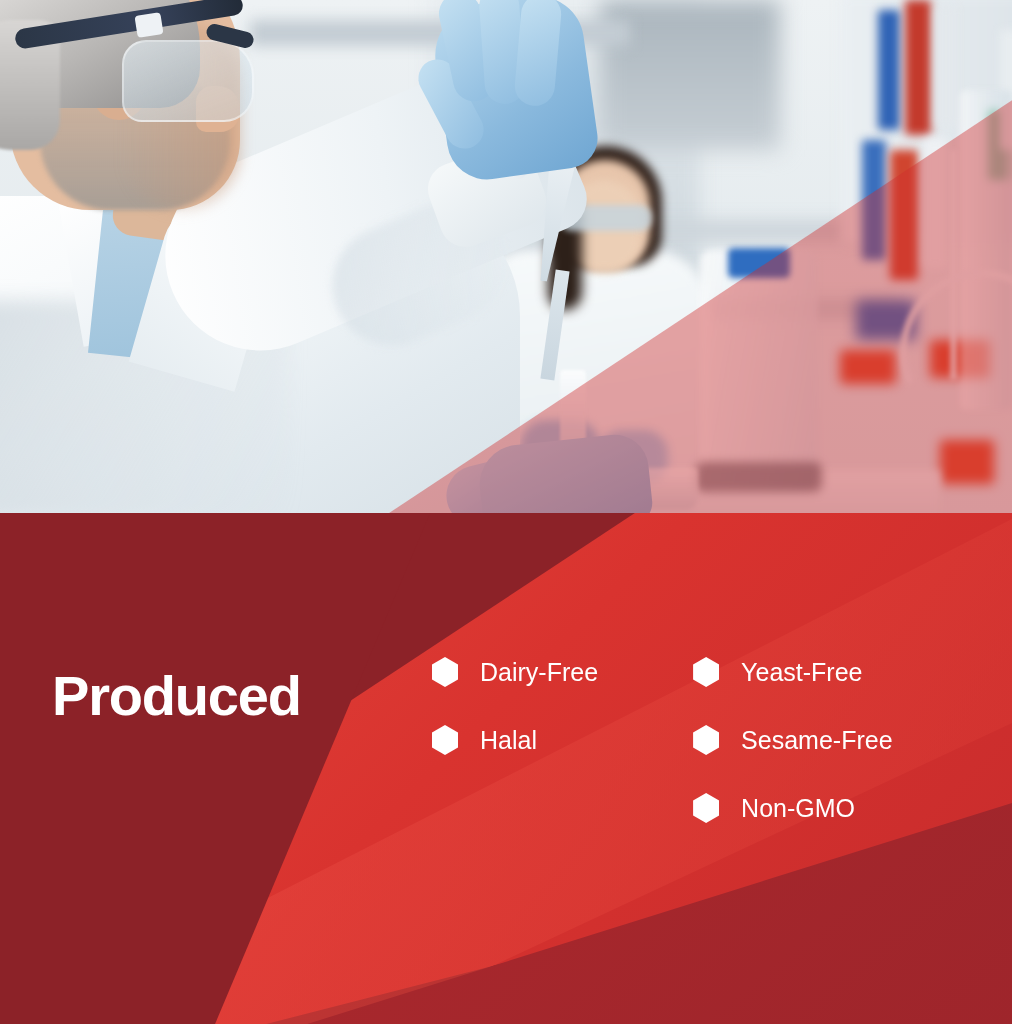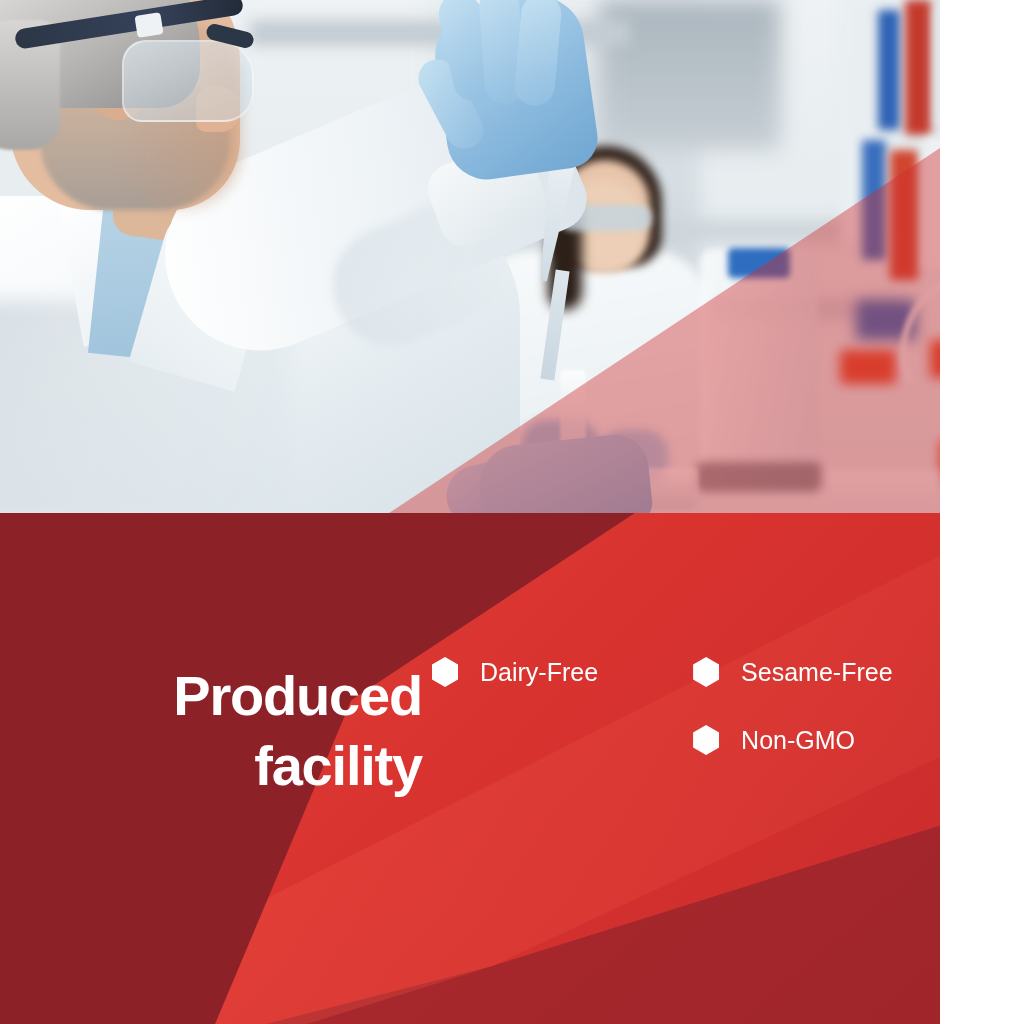--- a/index.html
+++ b/index.html
@@ -1,21 +1,21 @@
 <!DOCTYPE html>
 <html><head>
 <meta charset="utf-8">
 <style>
   html,body{margin:0;padding:0;}
   body{
     width:1024px;height:1024px;overflow:hidden;
     font-family:"Liberation Sans","DejaVu Sans",sans-serif;
     background:#fff;
   }
-  #stage{position:relative;width:940px;height:1024px;overflow:hidden;text-align:right;}
+  #stage{position:relative;width:1012px;height:1024px;overflow:hidden;}
 
   
   .photo{
     position:absolute;left:0;top:0;width:1024px;height:513px;
     overflow:hidden;background:#dfe6ea;
   }
   .ph-layer{position:absolute;}
 
   
   .bg-wall{
@@ -453,33 +453,40 @@
     <div class="band band-base"></div>
     <div class="band band-bright"></div>
     <div class="band band-light"></div>
     <div class="band band-darkright"></div>
     <div class="band band-darkleft"></div>
 
     <div class="panel-content">
 
       <h1 class="headline">
         <span class="hl-line">Produced</span>
-        <span class="hl-line">facility</span>
       </h1>
 
       <div class="checklist">
 
         <div class="col col-left">
           <div class="feature">
             <span class="hexbullet"></span>
             <span class="feature-label">Dairy-Free</span>
           </div>
+          <div class="feature">
+            <span class="hexbullet"></span>
+            <span class="feature-label">Halal</span>
+          </div>
         </div>
 
         <div class="col col-right">
+          <div class="feature">
+            <span class="hexbullet"></span>
+            <span class="feature-label">Yeast-Free</span>
+          </div>
           <div class="feature">
             <span class="hexbullet"></span>
             <span class="feature-label">Sesame-Free</span>
           </div>
           <div class="feature">
             <span class="hexbullet"></span>
             <span class="feature-label">Non-GMO</span>
           </div>
         </div>
 

